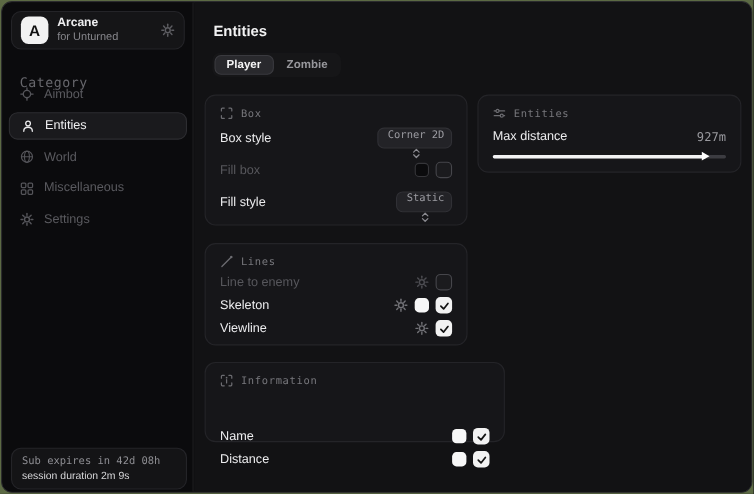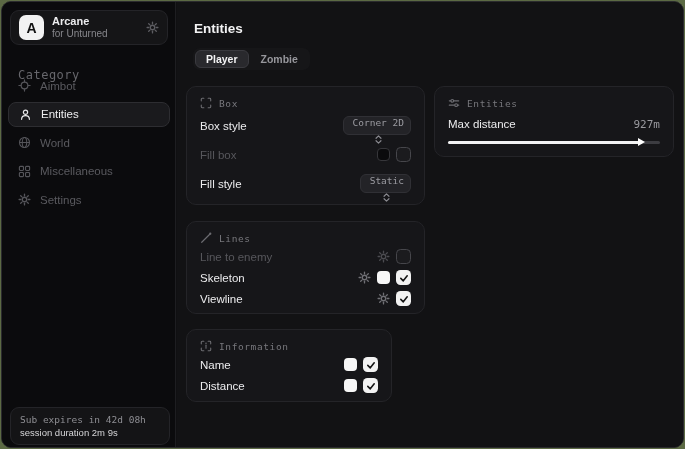--- a/index.html
+++ b/index.html
@@ -74,21 +74,21 @@
   }
   .tab.active { background:#29292d; border:1px solid #3a3a3f; color:#f4f4f5; }
 
   .card {
     position:absolute; background:#161619; border:1px solid #242428;
     border-radius:10px; padding:8px 13px 6px 13px;
     display:flex; flex-direction:column;
   }
   #card-box   { left:9px;  top:84px;  width:239px; height:119px; }
   #card-lines { left:9px;  top:219px; width:239px; height:93px;  }
-  #card-info  { left:9px;  top:327px; width:206px; height:73px;  }
+  #card-info  { left:9px;  top:327px; width:273px; height:73px;gap:32px;  }
   #card-general { left:257px; top:84px; width:240px; height:71px; }
 
   .card-header {
     display:flex; align-items:center; gap:7px; height:16px; flex:none;
     font-family:"DejaVu Sans Mono", monospace; font-size:9.5px;
     color:#77777c; letter-spacing:.6px;
   }
   .card-header .hicon { display:flex; color:#6c6c71; }
 
   .rows { flex:1; display:flex; flex-direction:column; justify-content:space-around; }

